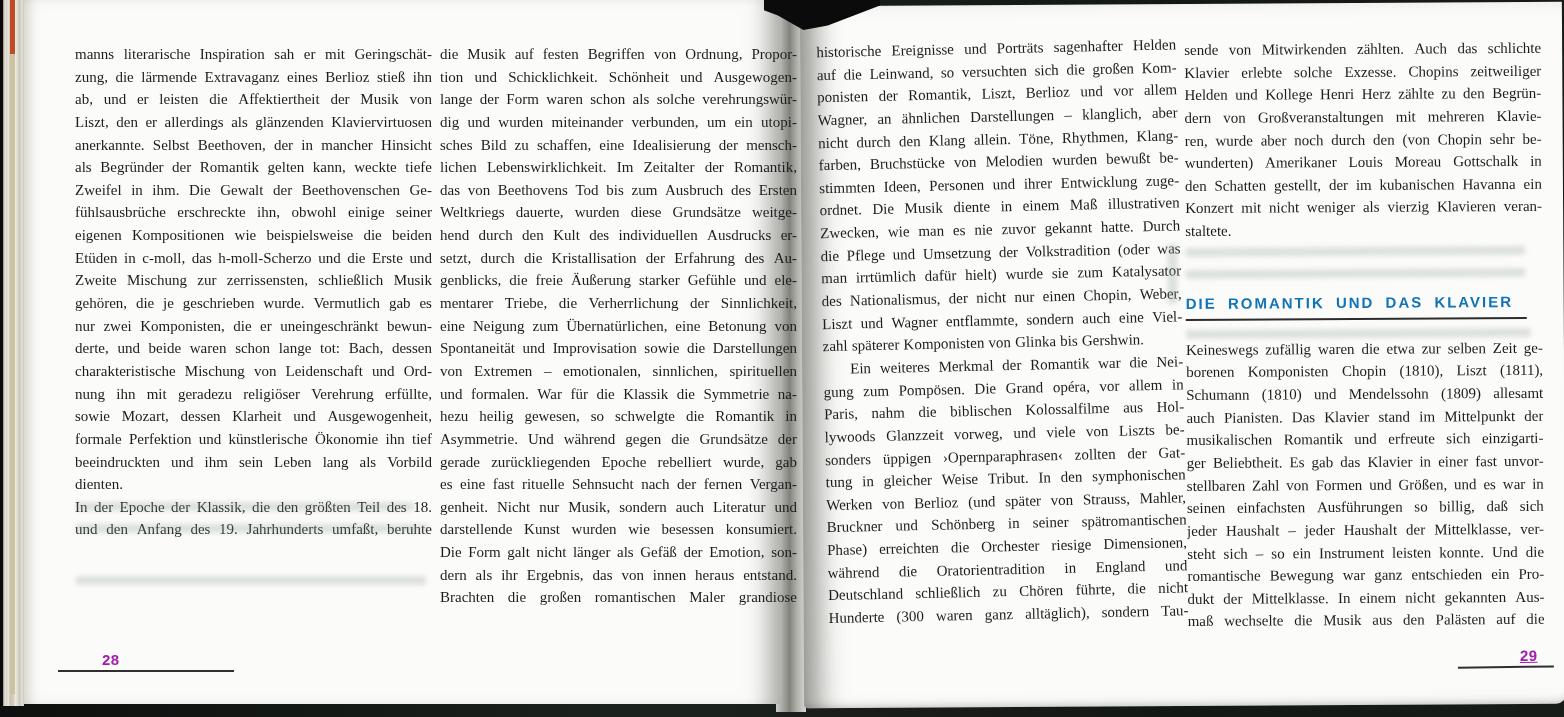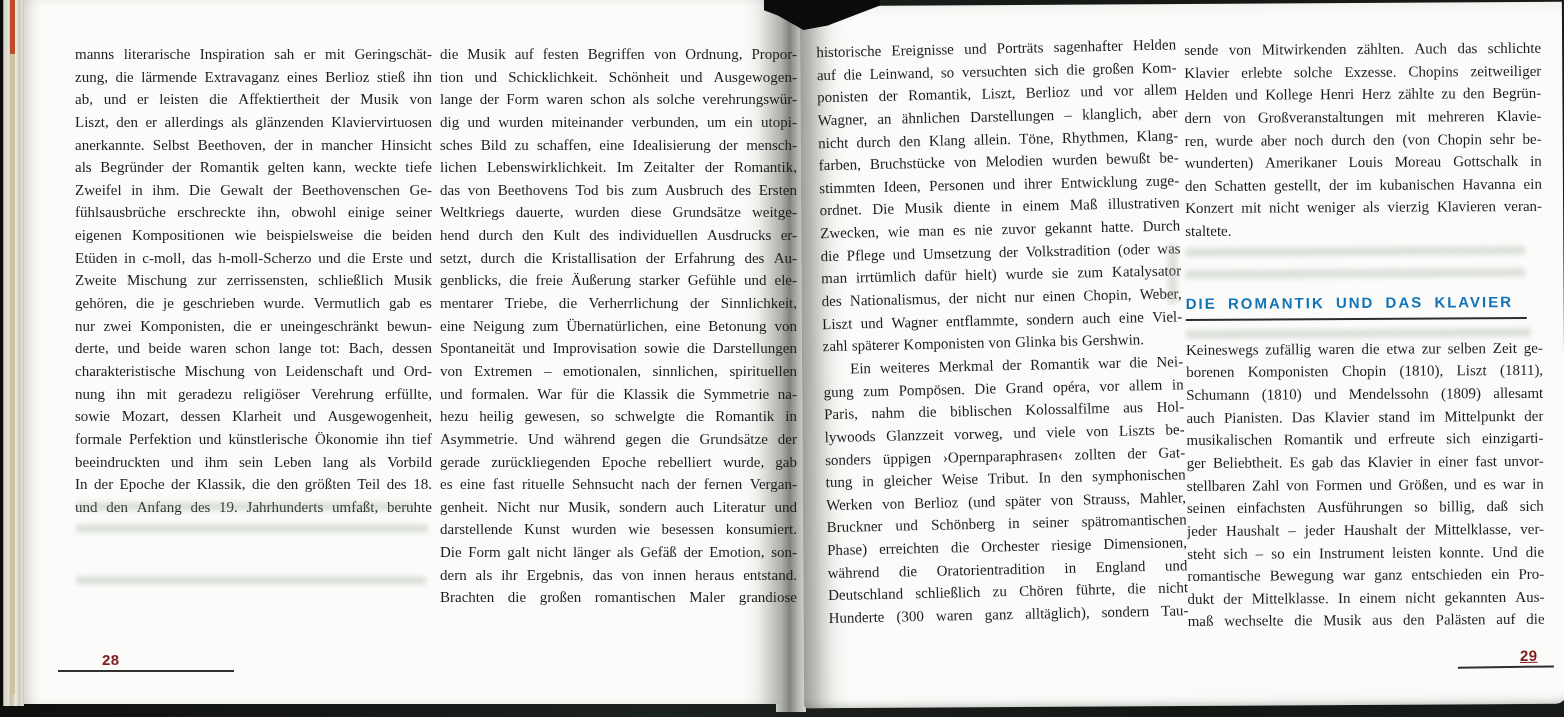--- a/index.html
+++ b/index.html
@@ -40,21 +40,21 @@
   .tline span{flex:0 0 auto;}
   .tlast{justify-content:flex-start;gap:4.2px;}
   .tindent{padding-left:27px;}
   .col-heading{font-family:"Liberation Sans",sans-serif;font-weight:700;font-size:15px;
     line-height:19px;letter-spacing:2px;word-spacing:5px;color:#1173b8;
     width:fit-content;padding:0 14px 6px 0;border-bottom:2px solid #2d2d2d;}
   .para + .col-heading{margin-top:48px;}
   .col-heading + .para{margin-top:21px;}
   
   .page-num{position:absolute;font-family:"Liberation Sans",sans-serif;font-weight:700;
-    font-size:15px;line-height:1;color:#7f1d1d;letter-spacing:.5px;}
+    font-size:15px;line-height:1;color:#a21caf;letter-spacing:.5px;}
   .pn-rule{position:absolute;height:2px;background:#2f2f2f;}
   .pn-28{left:78px;top:652px;}
   .pn-rule-28{left:34px;top:670px;width:176px;}
   .pn-29{left:716px;top:646px;text-decoration:underline;}
   .pn-rule-29{left:654px;top:664px;width:96px;transform:rotate(-0.4deg);}
   
   .ghost{position:absolute;height:9px;background:#93a296;opacity:.28;filter:blur(2px);
          border-radius:3px;}
 </style>
 </head>
@@ -240,20 +240,23 @@
           <div class="tline">
             <span>beeindruckten</span>
             <span>und</span>
             <span>ihm</span>
             <span>sein</span>
             <span>Leben</span>
             <span>lang</span>
             <span>als</span>
             <span>Vorbild</span>
           </div>
+          <div class="tline tlast">
+            <span>dienten.</span>
+          </div>
         </div>
         <div class="para">
           <div class="tline">
             <span>In</span>
             <span>der</span>
             <span>Epoche</span>
             <span>der</span>
             <span>Klassik,</span>
             <span>die</span>
             <span>den</span>

